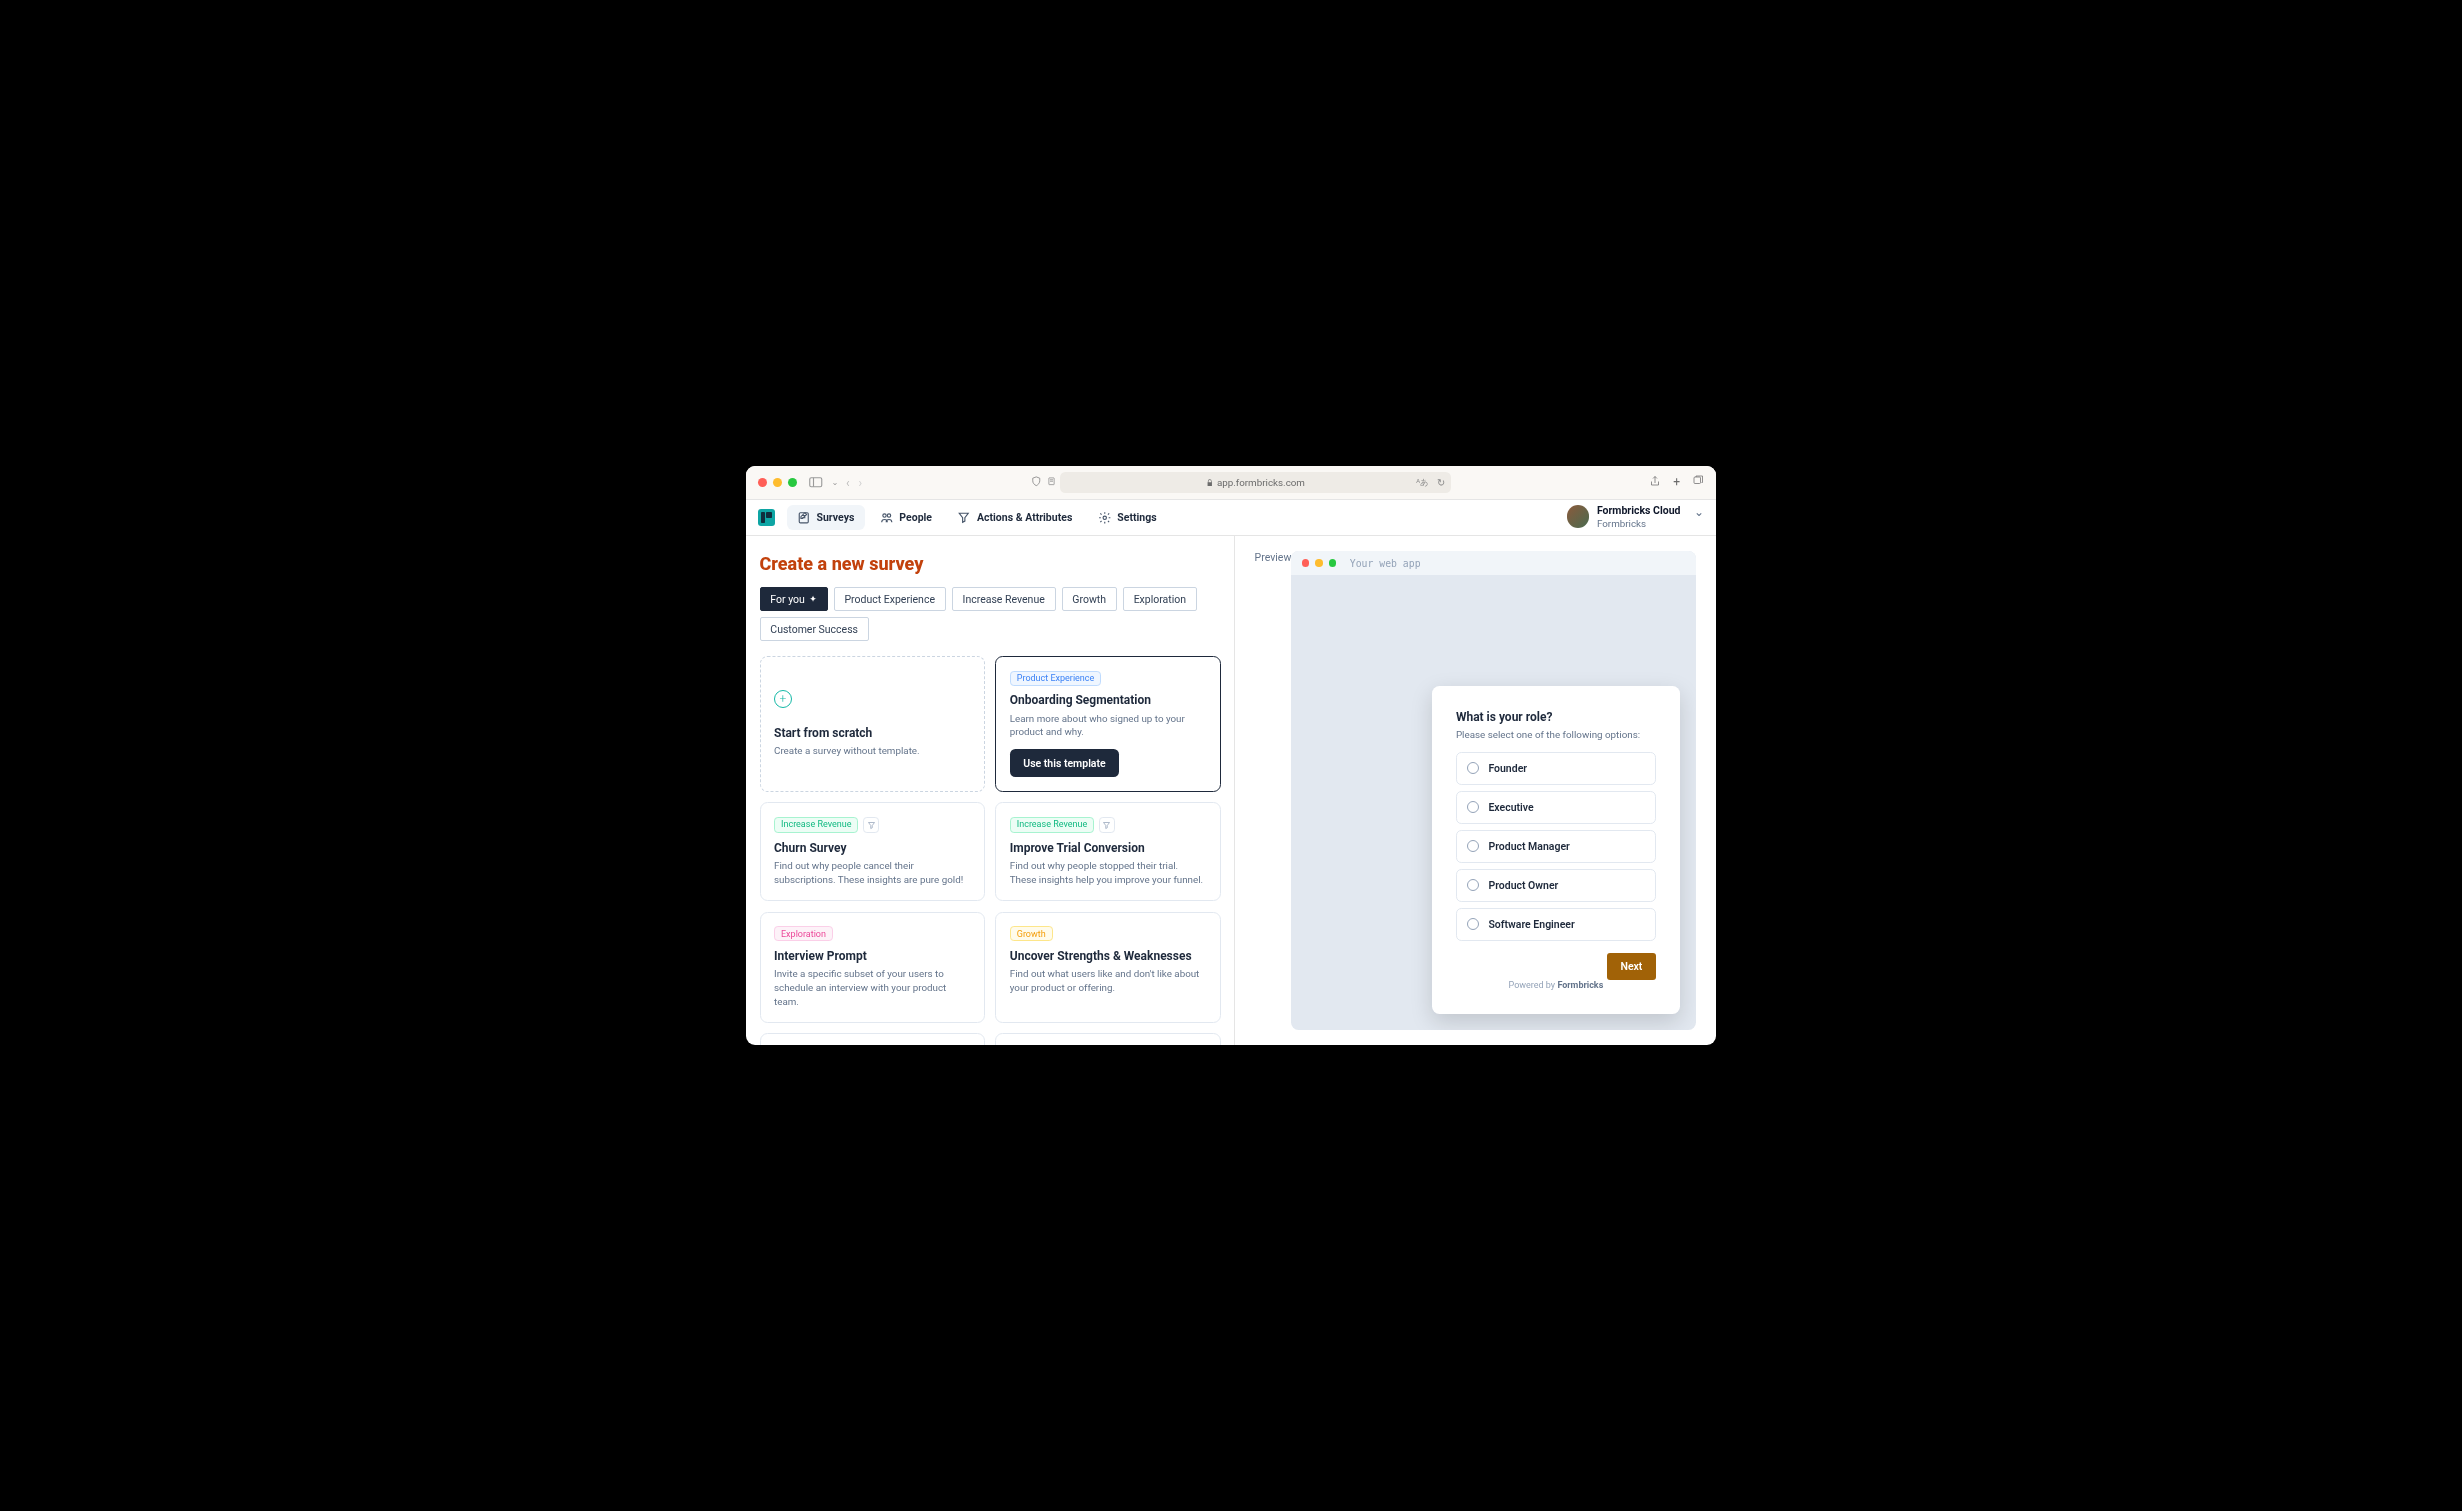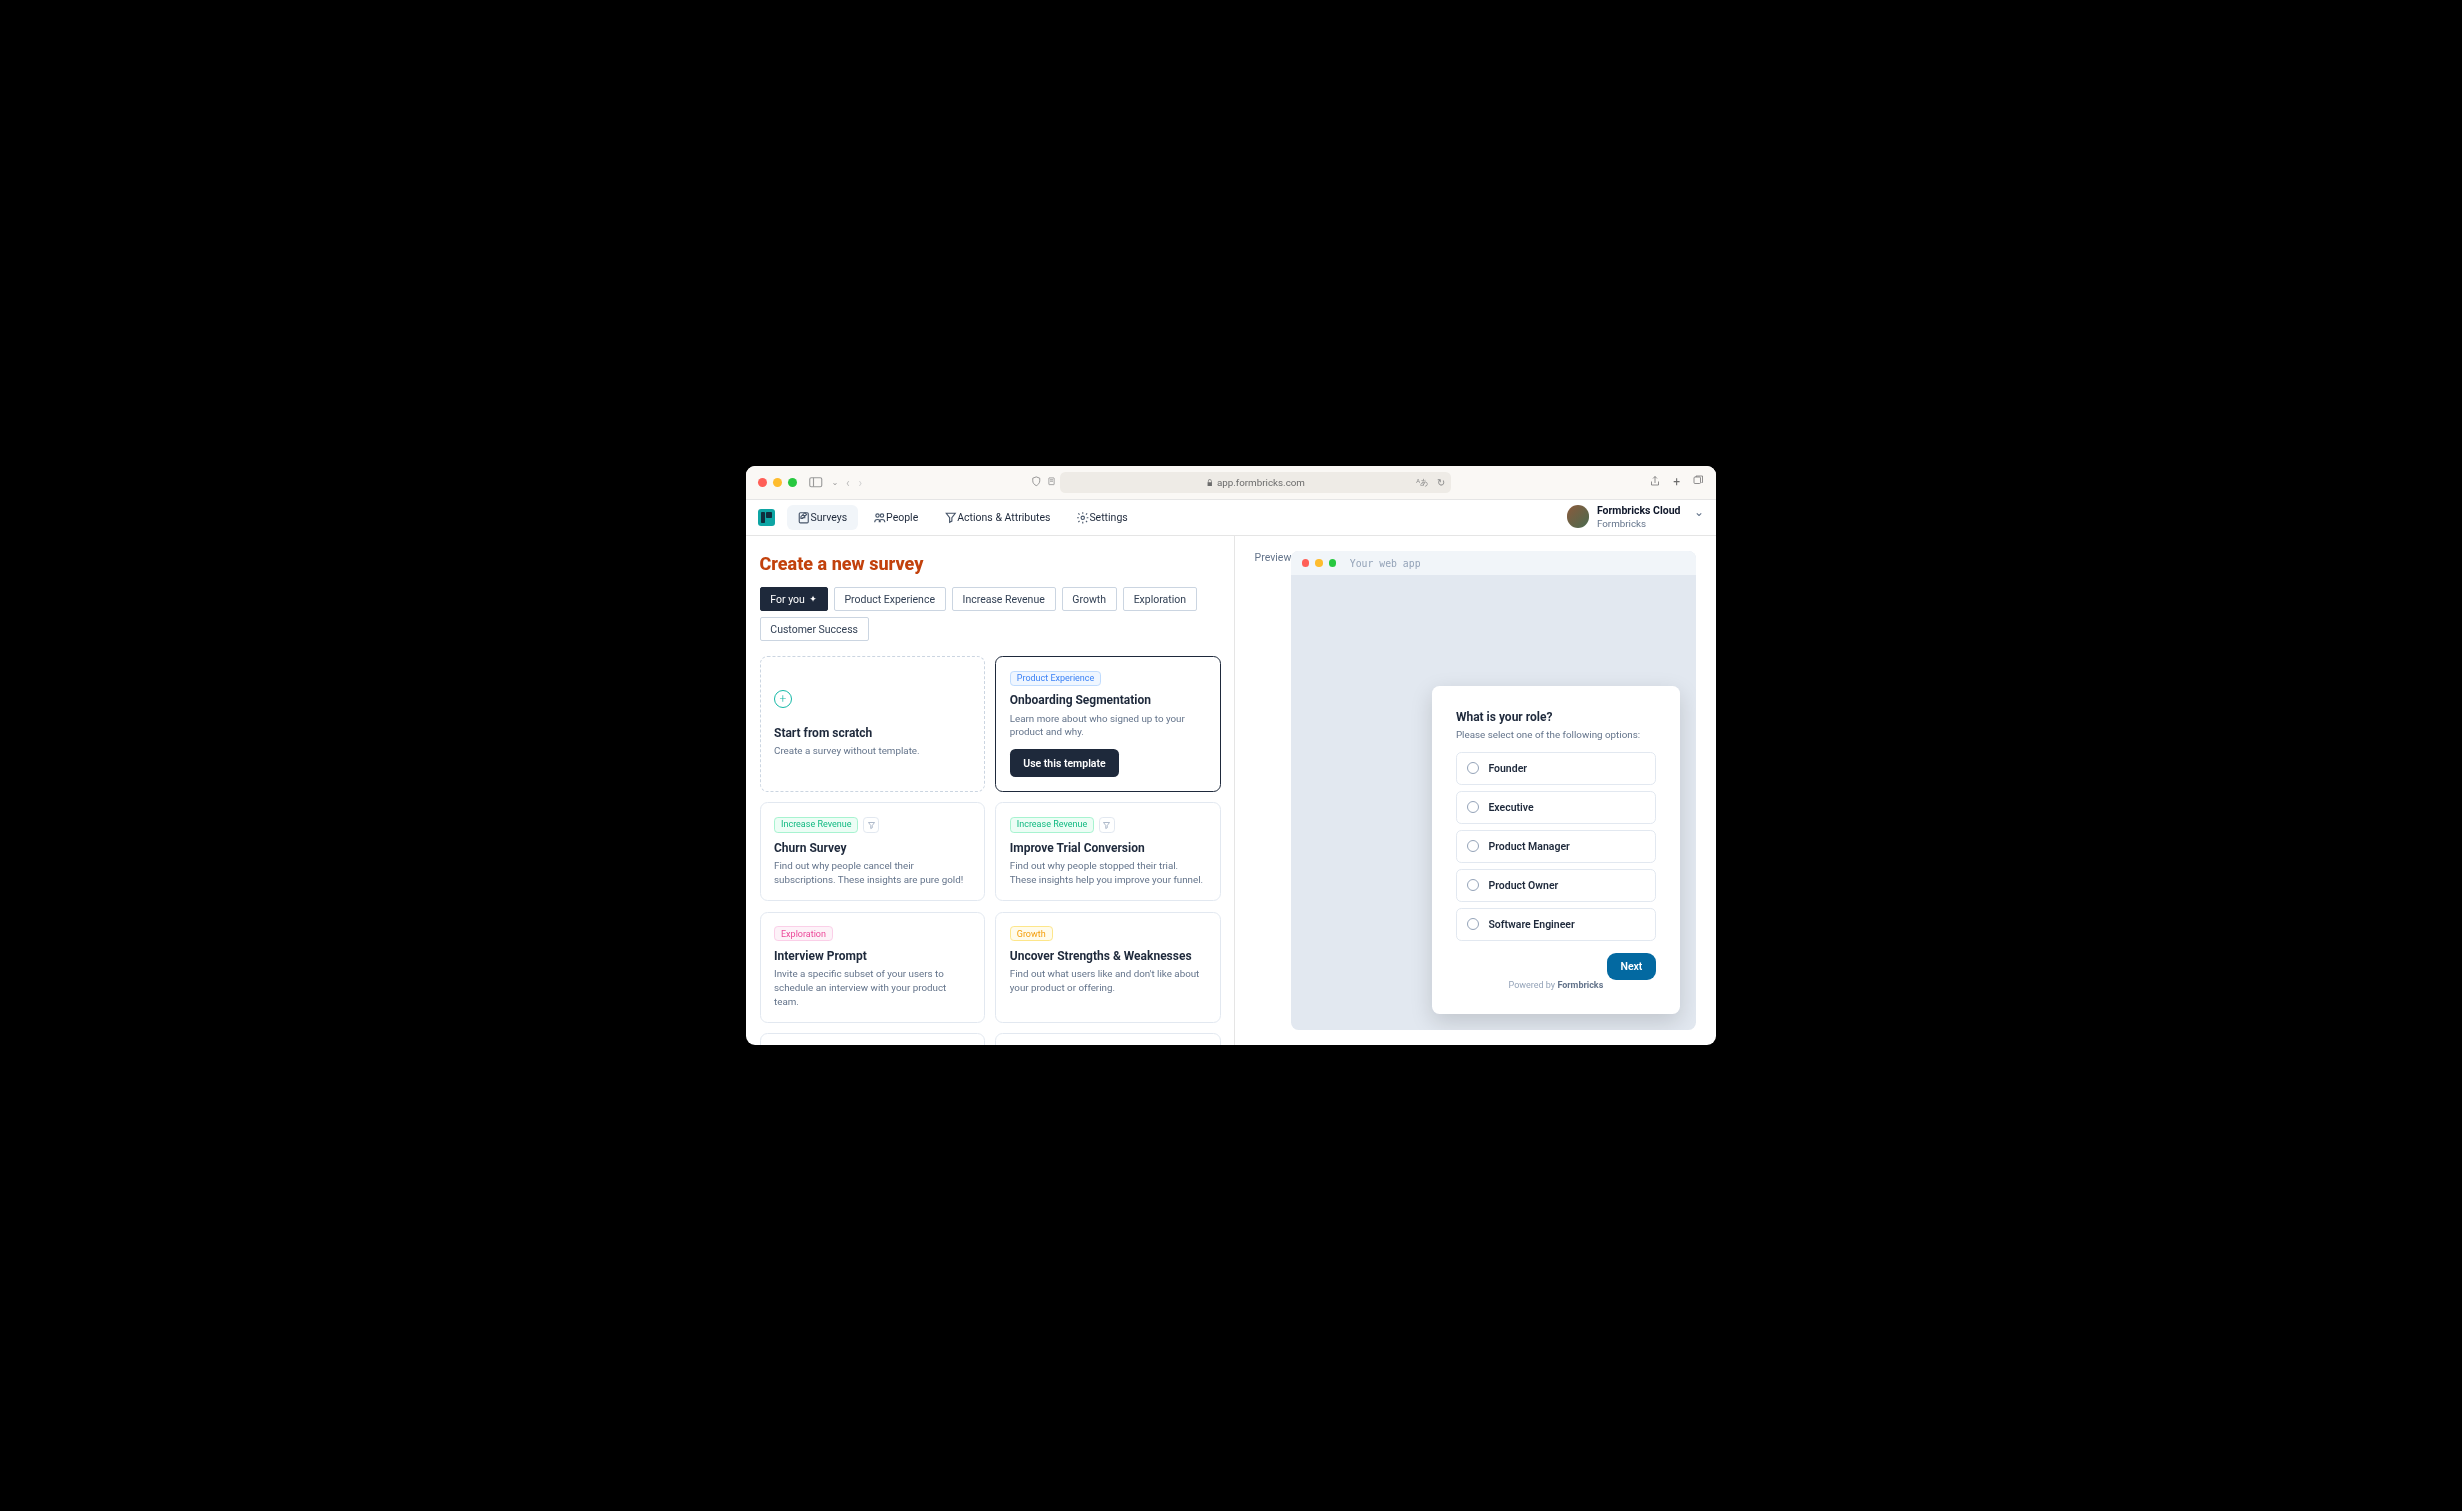--- a/index.html
+++ b/index.html
@@ -13,21 +13,21 @@
 .tb-nav{display:flex;gap:9px;color:#bcbcbc;font-size:12px;margin-left:7.5px;margin-right:auto}
 .tb-address{flex:0 0 391px;height:21px;background:#eeebe6;border-radius:5.3px;display:flex;align-items:center;justify-content:center;color:#6b6b6b;font-size:9.8px;margin-right:auto;position:relative}
 .tb-address .shield{position:absolute;left:-29px;color:#8a8a8a}
 .tb-address .reader{position:absolute;left:-13.5px;color:#8a8a8a}
 .tb-address .refresh{position:absolute;right:6px;color:#8a8a8a}
 .tb-right{display:flex;gap:12px;color:#6b6b6b;font-size:12px}
 .navbar{height:36px;border-bottom:0.8px solid #e5e5e5;display:flex;align-items:center;padding:0 12px;gap:4.5px}
 .logo{width:16.5px;height:16.5px;background:#0ea5a4;border-radius:3px;margin-right:7.5px;position:relative}
 .logo::before{content:'';position:absolute;left:3px;top:3px;width:3.8px;height:10.5px;background:#0f2e3d;border-radius:0.8px}
 .logo::after{content:'';position:absolute;left:8.3px;top:3px;width:5.3px;height:6px;background:#0f2e3d;border-radius:0.8px}
-.nav-item{display:flex;padding:6px 10.5px;border-radius:6px;color:#1e293b;font-weight:400;font-size:10.5px;cursor:pointer}
+.nav-item{display:flex;gap:6px;padding:6px 10.5px;border-radius:6px;color:#1e293b;font-weight:700;font-size:10.5px;cursor:pointer}
 .nav-item.active{background:#f1f5f9}
 .nav-icon{width:13.5px;height:13.5px;display:flex;align-items:center;justify-content:center;color:#475569}
 .nav-spacer{flex:1}
 .user-area{display:flex;align-items:flex-start;gap:7.5px;cursor:pointer}
 .avatar{width:22.6px;height:22.6px;border-radius:50%;background:linear-gradient(135deg,#8b5a3c,#4a6b4f)}
 .user-text{display:flex;flex-direction:column;line-height:1.2}
 .user-text .t{font-weight:700;font-size:10.5px;color:#0f172a}
 .user-text .s{font-size:9.8px;color:#64748b}
 .chev{margin-left:6px;color:#64748b}
 .content{flex:1;display:flex;overflow:hidden}
@@ -60,21 +60,21 @@
 .preview-bar{height:24px;background:#f1f5f9;display:flex;align-items:center;padding:0 10.5px;gap:6px}
 .preview-bar .dot{width:7.5px;height:7.5px}
 .preview-title{color:#94a3b8;font-family:ui-monospace,monospace;font-size:9.8px;margin-left:7.5px}
 .preview-content{flex:1;position:relative}
 .survey-card{position:absolute;right:16.5px;bottom:16.5px;width:248px;background:#fff;border-radius:7.5px;box-shadow:0 7.5px 22.6px rgba(0,0,0,.15);padding:24px}
 .survey-card h4{font-size:12px;font-weight:700;color:#1e293b;margin-bottom:4.5px}
 .survey-card .sub{font-size:9.8px;color:#64748b;margin-bottom:12px}
 .option{border:0.8px solid #e2e8f0;border-radius:5.3px;padding:9px 10.5px;margin-bottom:6px;display:flex;align-items:center;gap:9px;cursor:pointer}
 .radio{width:12px;height:12px;border:1.1px solid #94a3b8;border-radius:50%}
 .option span{font-size:10.5px;font-weight:600;color:#1e293b}
-.next-btn{float:right;background:#0369a1;color:#fff;border:none;padding:6.8px 13.5px;border-radius:9px;font-size:10.5px;font-weight:600;cursor:pointer;margin-top:6px}
+.next-btn{float:right;background:#a16207;color:#fff;border:none;padding:6.8px 13.5px;border-radius:3px;font-size:10.5px;font-weight:600;cursor:pointer;margin-top:6px}
 .powered{text-align:center;font-size:9px;color:#94a3b8;margin-top:33px;clear:both}
 .powered b{color:#64748b}
 </style>
 </head>
 <body>
 
 <div class="window">
   <div class="titlebar">
     <div class="traffic">
       <div class="dot r"></div>

